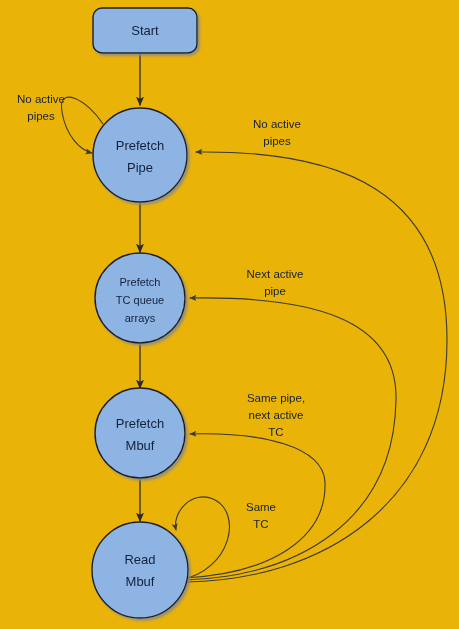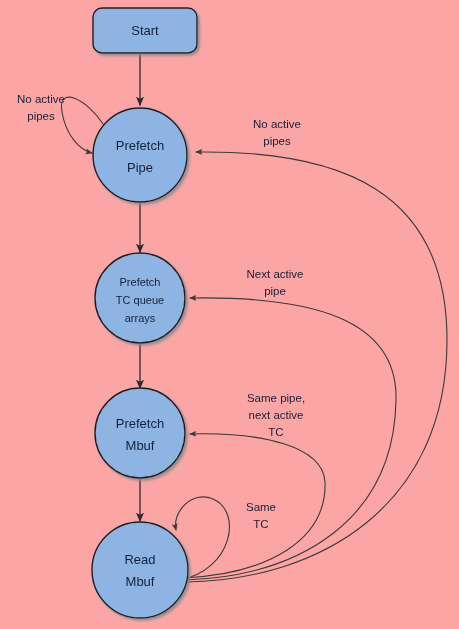--- a/index.html
+++ b/index.html
@@ -8,21 +8,21 @@
     padding: 0;
     background: #ffffff;
   }
   body {
     font-family: "Liberation Sans", sans-serif;
   }
   #diagram-root {
     position: relative;
     width: 459px;
     height: 629px;
-    background: #fca5a5;
+    background: #eab308;
     overflow: hidden;
   }
   #diagram-svg {
     position: absolute;
     left: 0;
     top: 0;
     width: 459px;
     height: 629px;
     display: block;
   }

